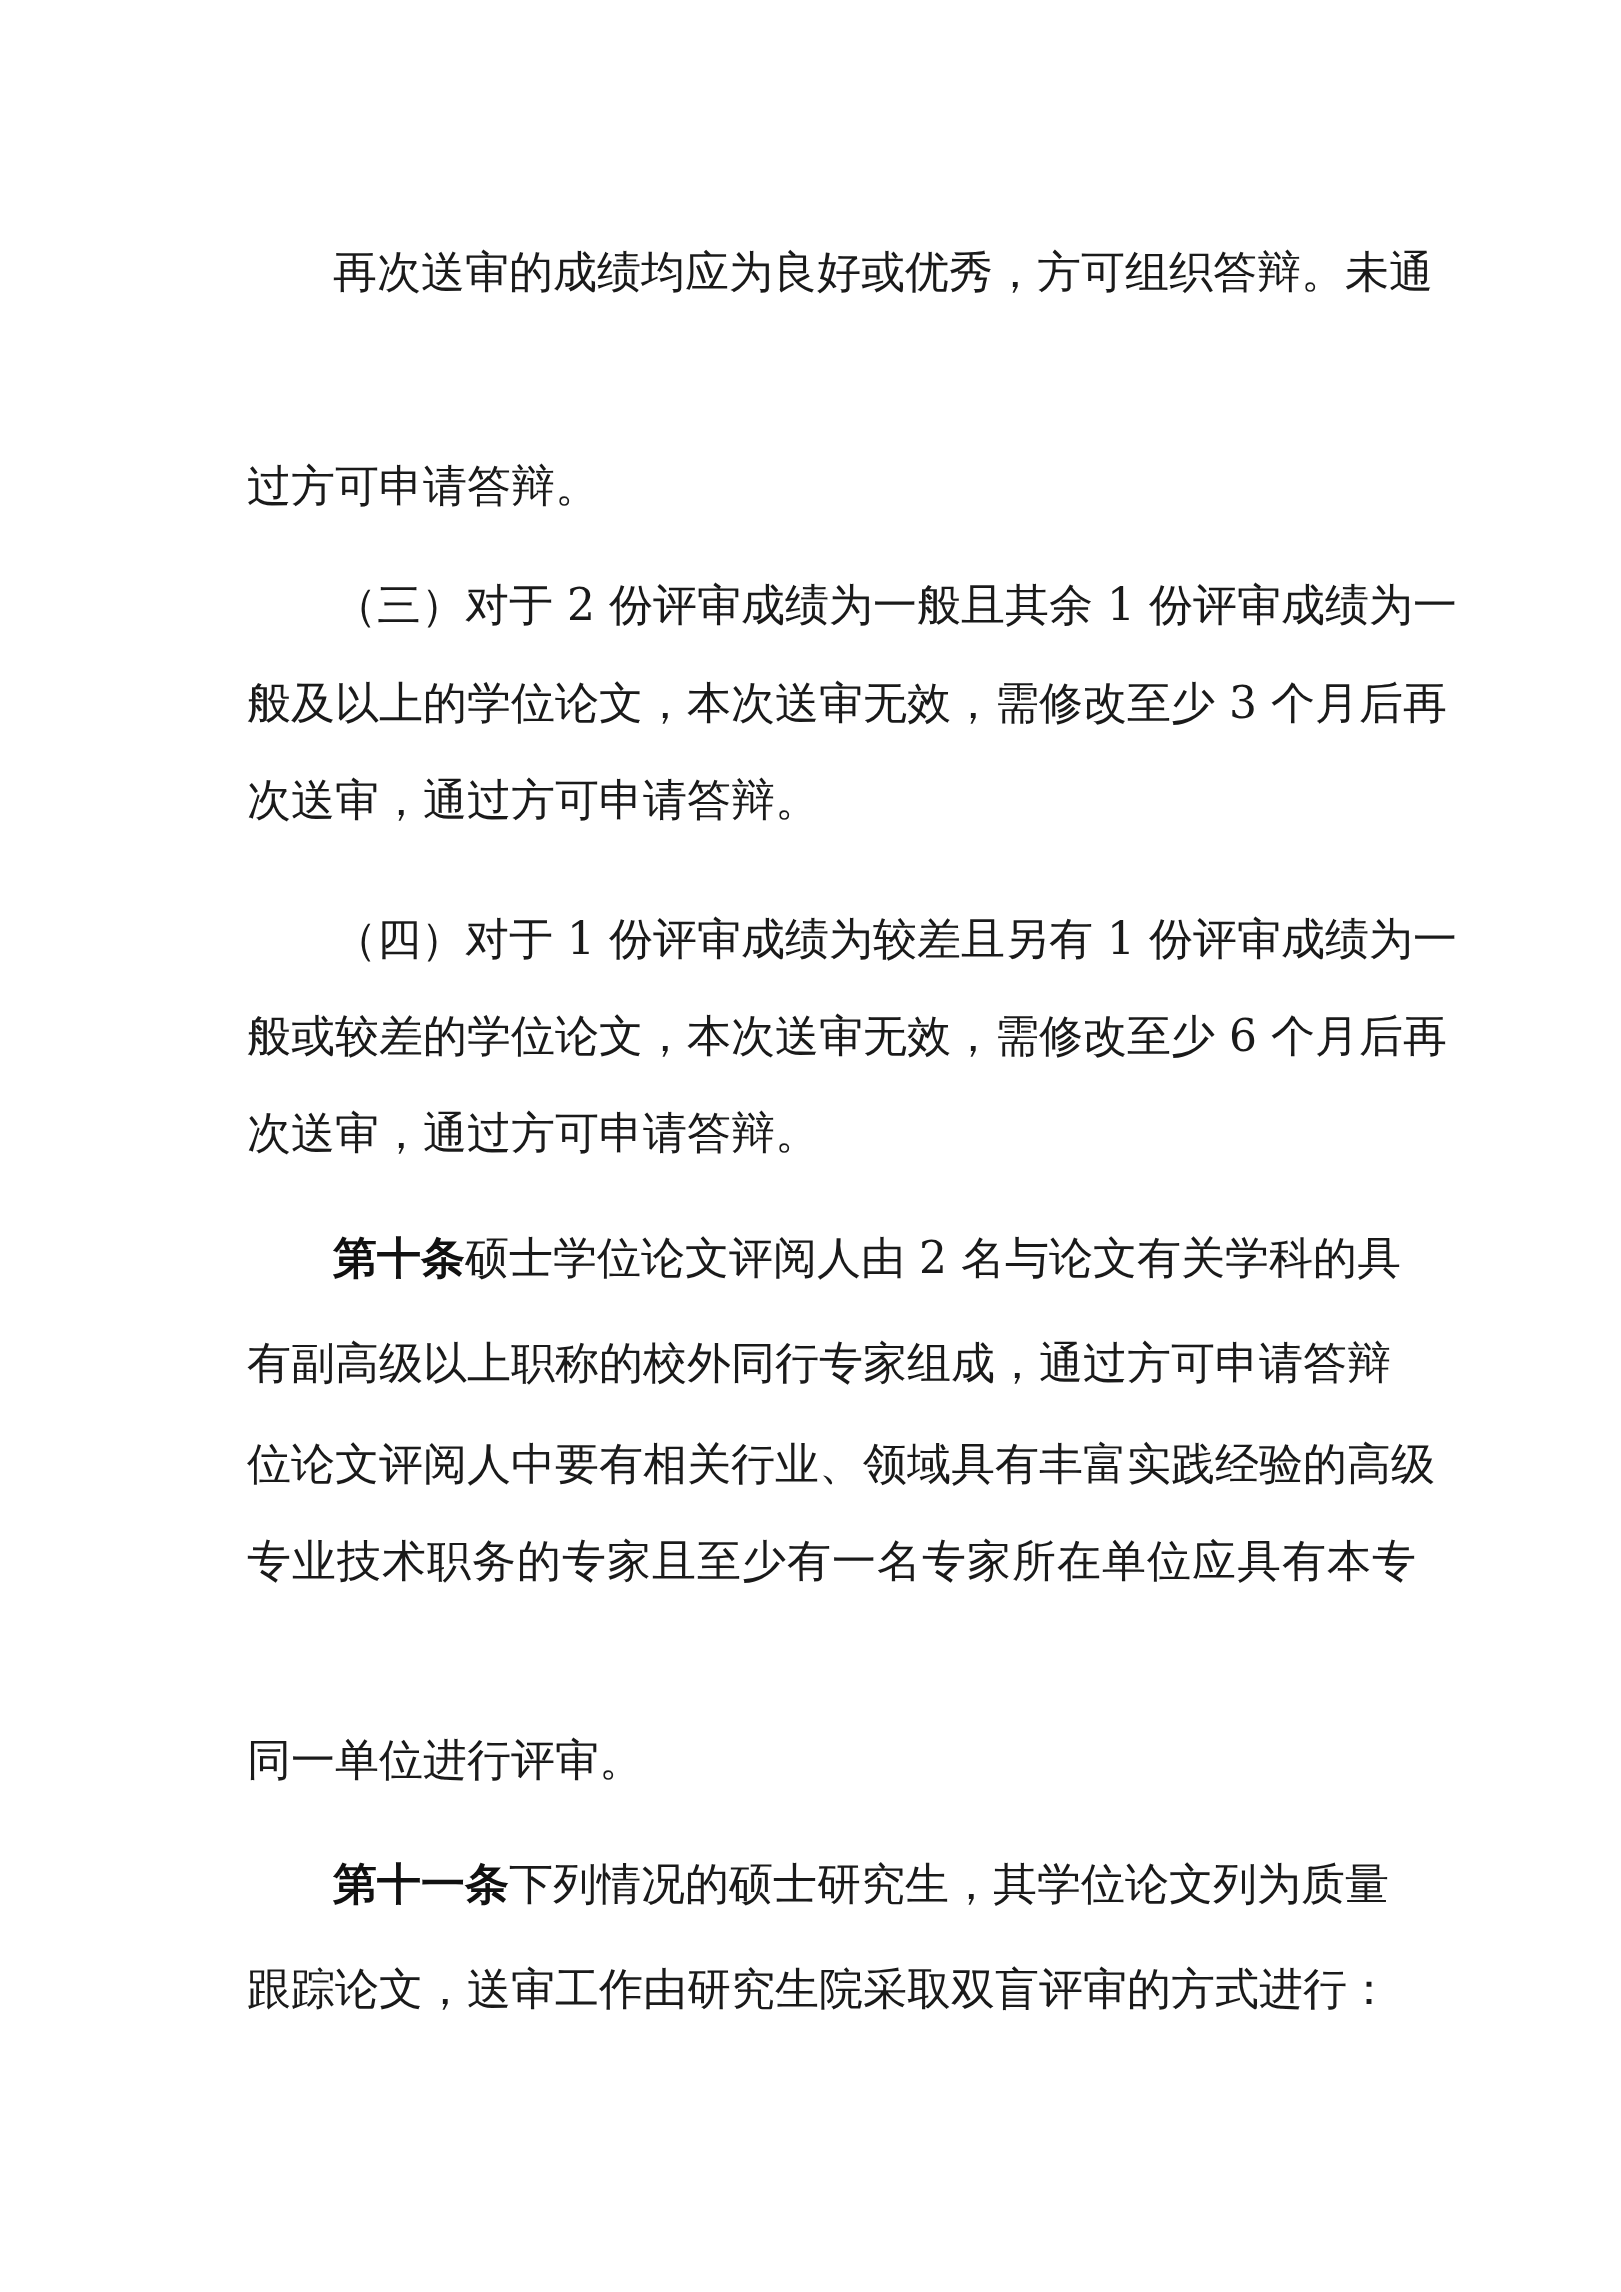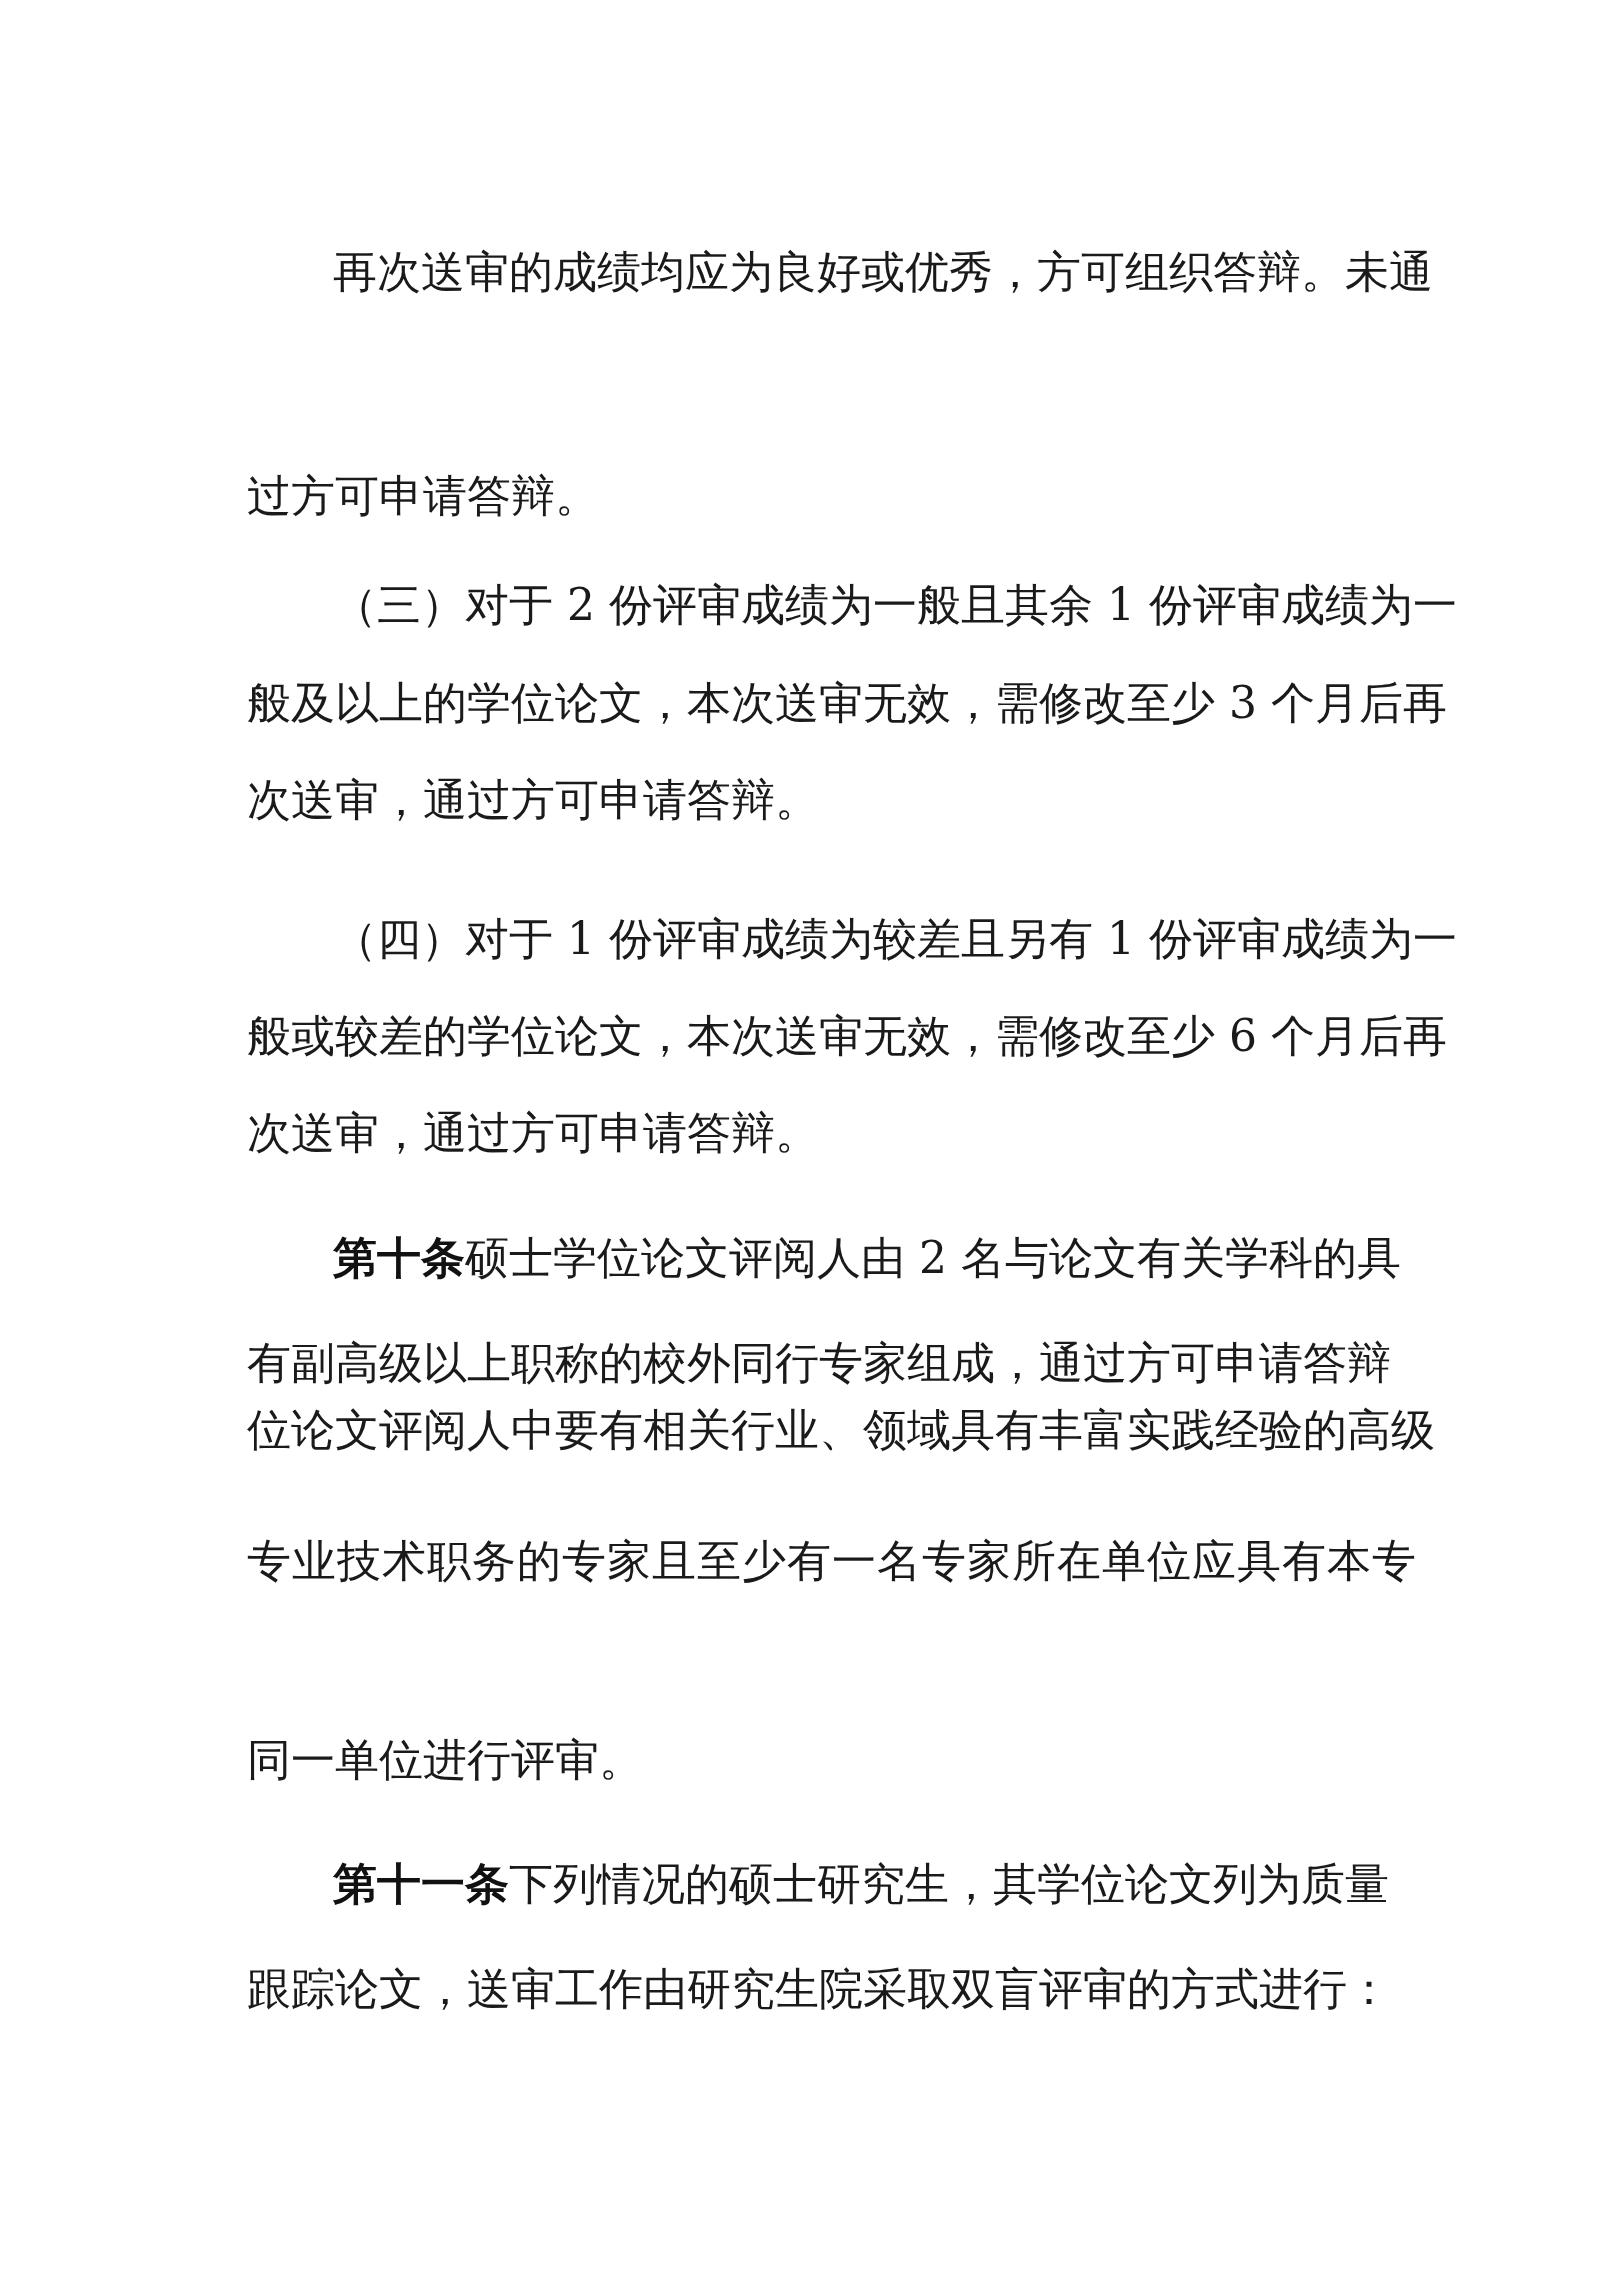--- a/index.html
+++ b/index.html
@@ -22,37 +22,37 @@
   .line.last { text-align: left; }
   .bold { font-weight: bold; color: #111; }
   .gap { display: inline-block; width: 33px; }
 </style>
 </head>
 <body>
 
 <div class="page">
 
   <div class="line indent full" style="top:242px">再次送审的成绩均应为良好或优秀，方可组织答辩。未通</div>
-  <div class="line last" style="top:466px">过方可申请答辩。</div>
+  <div class="line last" style="top:456px">过方可申请答辩。</div>
 
   <div class="line indent full" style="top:575px">（三）对于 2 份评审成绩为一般且其余 1 份评审成绩为一</div>
   <div class="line full" style="top:673px">般及以上的学位论文，本次送审无效，需修改至少 3 个月后再</div>
   <div class="line last" style="top:770px">次送审，通过方可申请答辩。</div>
 
   <div class="line indent full" style="top:909px">（四）对于 1 份评审成绩为较差且另有 1 份评审成绩为一</div>
   <div class="line full" style="top:1006px">般或较差的学位论文，本次送审无效，需修改至少 6 个月后再</div>
   <div class="line last" style="top:1103px">次送审，通过方可申请答辩。</div>
 
   <div class="line indent" style="top:1228px; display:flex; align-items:flex-end;">
     <span class="bold">第十条</span>
     <span class="gap"></span>
     <span style="flex:1; text-align:justify; text-align-last:justify;">硕士学位论文评阅人由 2 名与论文有关学科的具</span>
   </div>
   <div class="line full" style="top:1333px">有副高级以上职称的校外同行专家组成，通过方可申请答辩</div>
-  <div class="line full" style="top:1400px">位论文评阅人中要有相关行业、领域具有丰富实践经验的高级</div>
+  <div class="line full" style="top:1434px">位论文评阅人中要有相关行业、领域具有丰富实践经验的高级</div>
   <div class="line last" style="top:1531px; letter-spacing:1px;">专业技术职务的专家且至少有一名专家所在单位应具有本专</div>
   <div class="line last" style="top:1730px">同一单位进行评审。</div>
 
   <div class="line indent" style="top:1854px; display:flex; align-items:center;">
     <span class="bold">第十一条</span>
     <span class="gap"></span>
     <span style="flex:1; text-align:justify; text-align-last:justify;">下列情况的硕士研究生，其学位论文列为质量</span>
   </div>
   <div class="line last" style="top:1959px">跟踪论文，送审工作由研究生院采取双盲评审的方式进行：</div>
 

